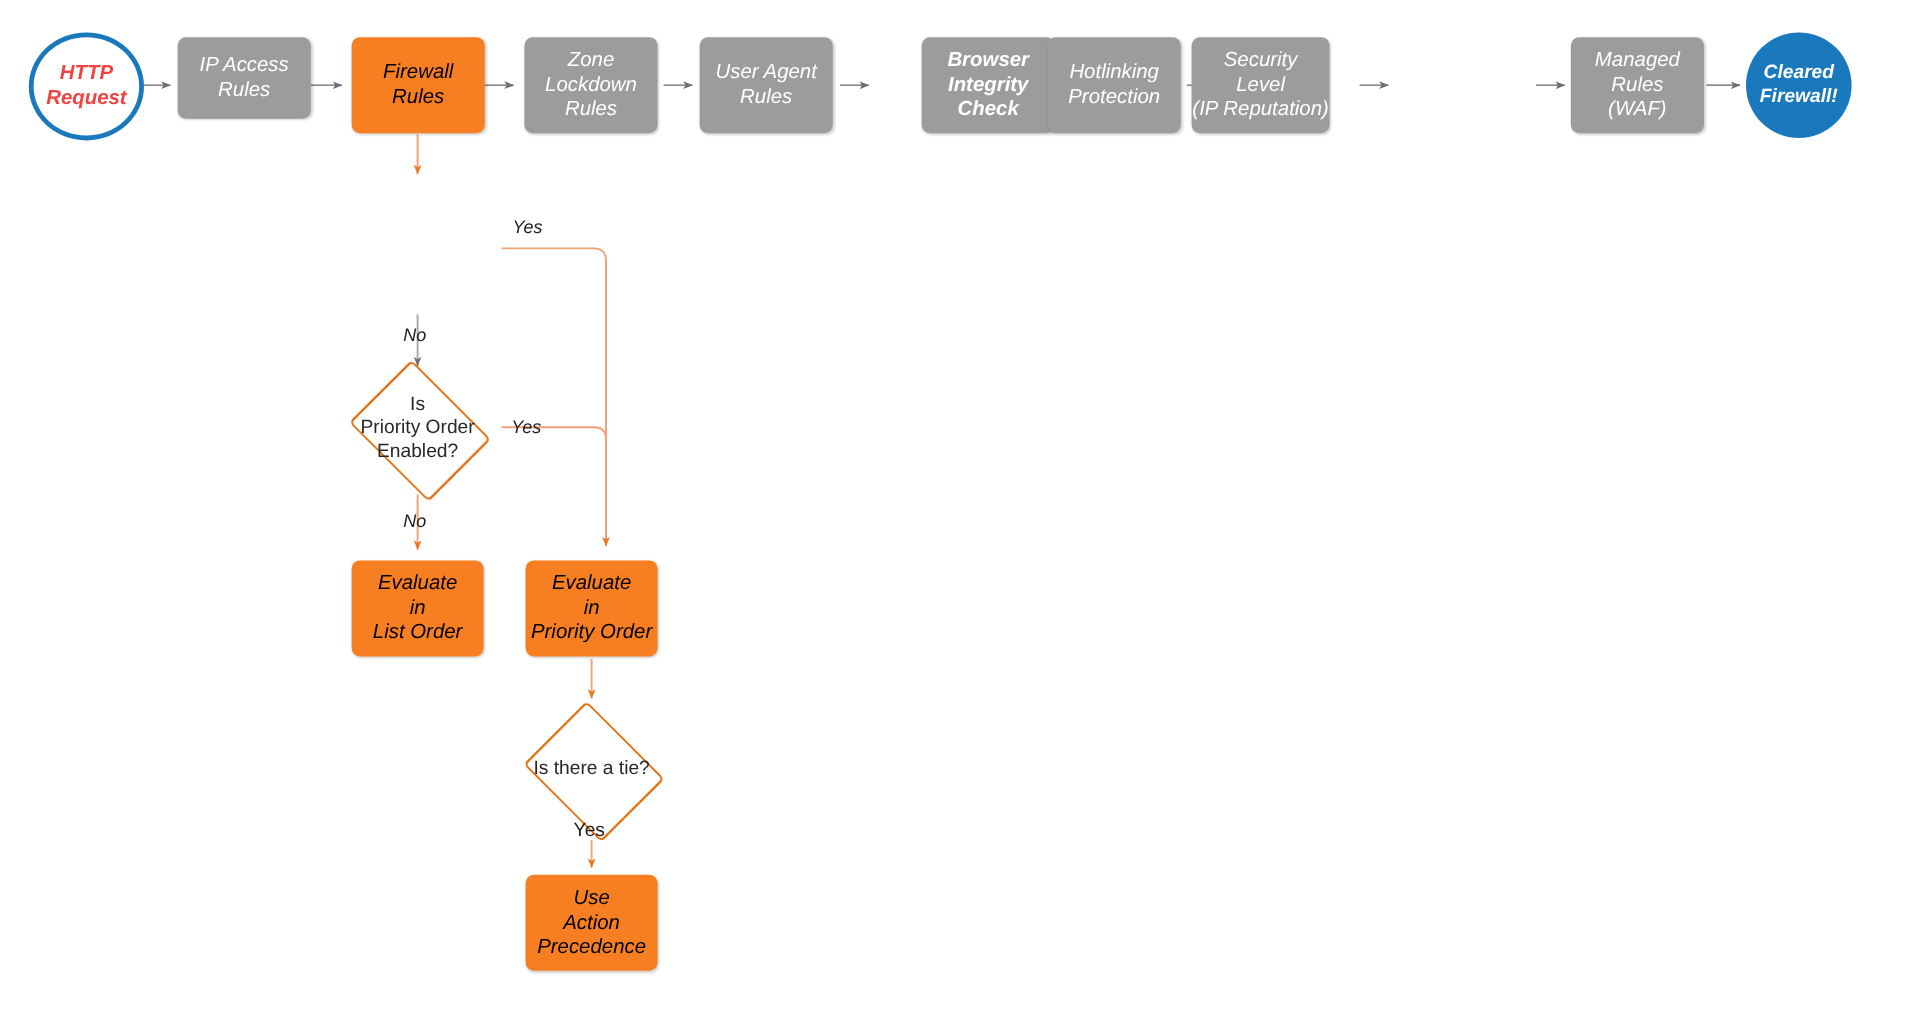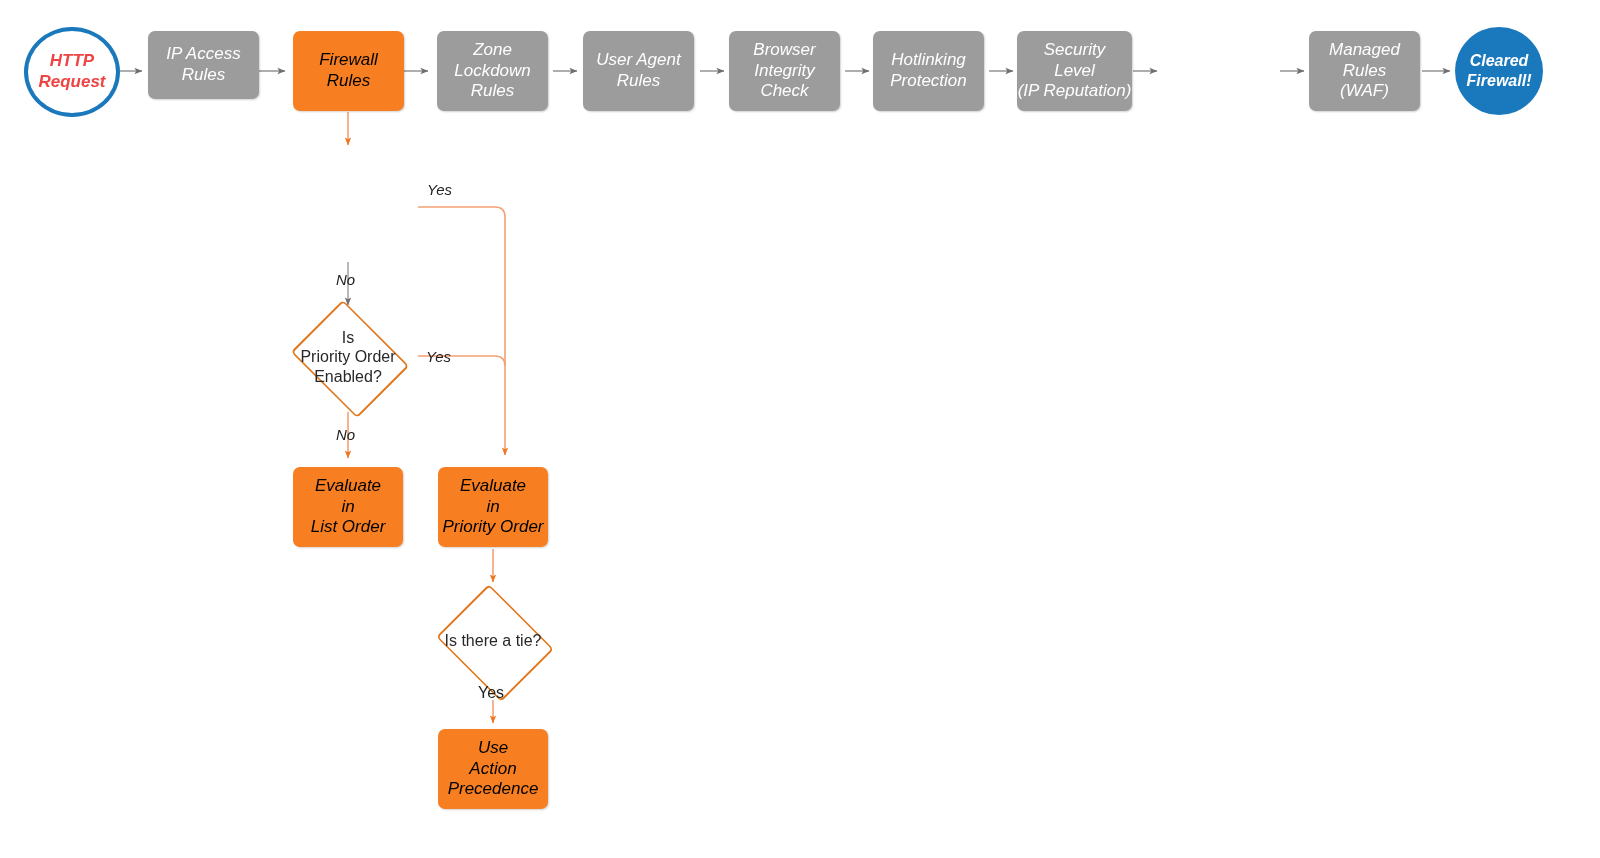--- a/index.html
+++ b/index.html
@@ -198,32 +198,32 @@
     <span style="white-space:pre-line;">Zone
 Lockdown
 Rules</span>
   </div>
 
   <div class="node stage" style="left:583px; top:31px; width:111px; height:80px;">
     <span style="white-space:pre-line;">User Agent
 Rules</span>
   </div>
 
-  <div class="node stage" style="left:729px; top:31px; width:111px; height:80px;">
+  <div class="node stage" style="left:768px; top:31px; width:111px; height:80px;font-weight:bold;">
     <span style="white-space:pre-line;">Browser
 Integrity
 Check</span>
   </div>
 
   <div class="node stage" style="left:873px; top:31px; width:111px; height:80px;">
     <span style="white-space:pre-line;">Hotlinking
 Protection</span>
   </div>
 
-  <div class="node stage" style="left:1017px; top:31px; width:115px; height:80px;">
+  <div class="node stage" style="left:993px; top:31px; width:115px; height:80px;">
     <span style="white-space:pre-line;">Security
 Level
 (IP Reputation)</span>
   </div>
 
 
   <div class="node stage" style="left:1309px; top:31px; width:111px; height:80px;">
     <span style="white-space:pre-line;">Managed
 Rules
 (WAF)</span>

